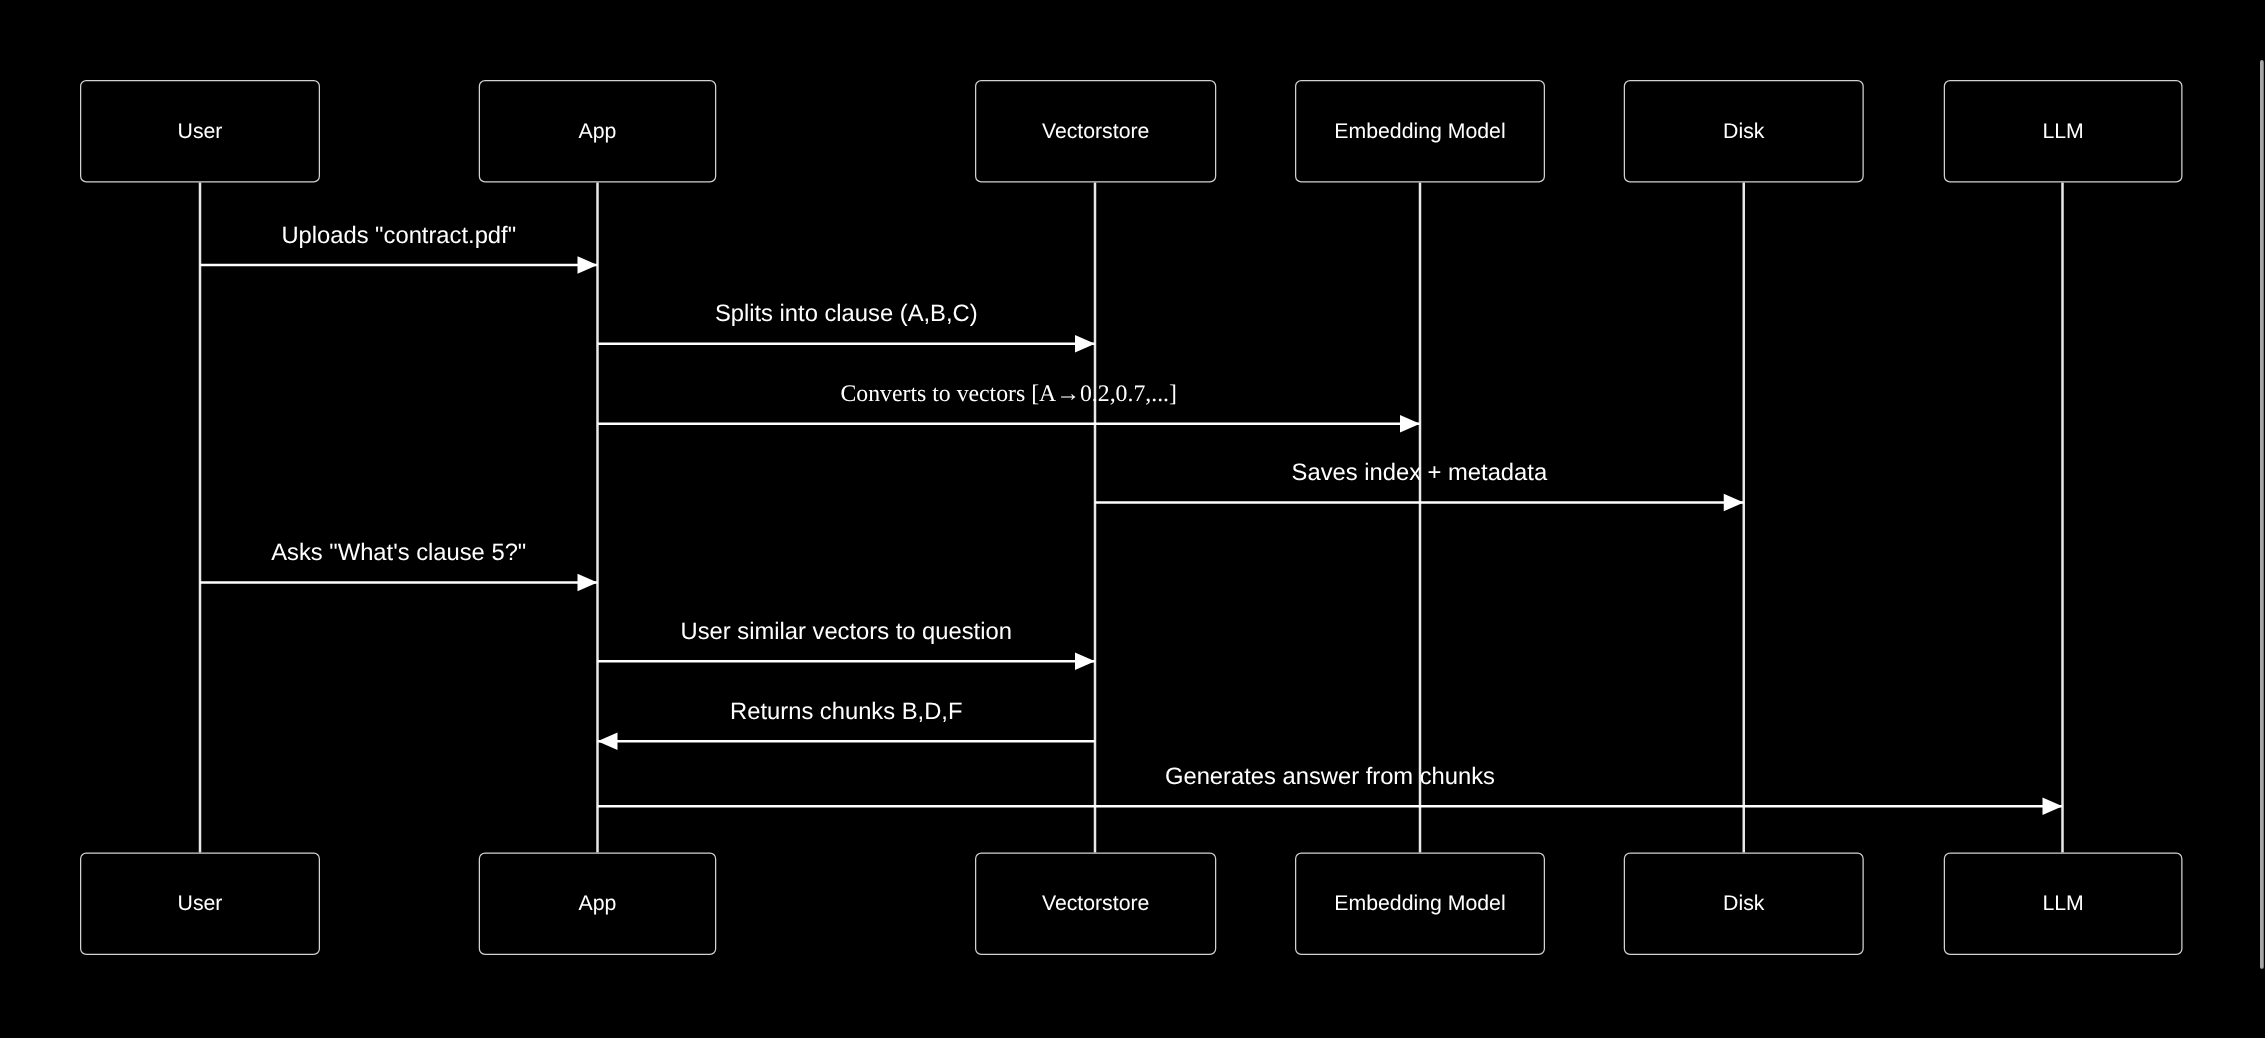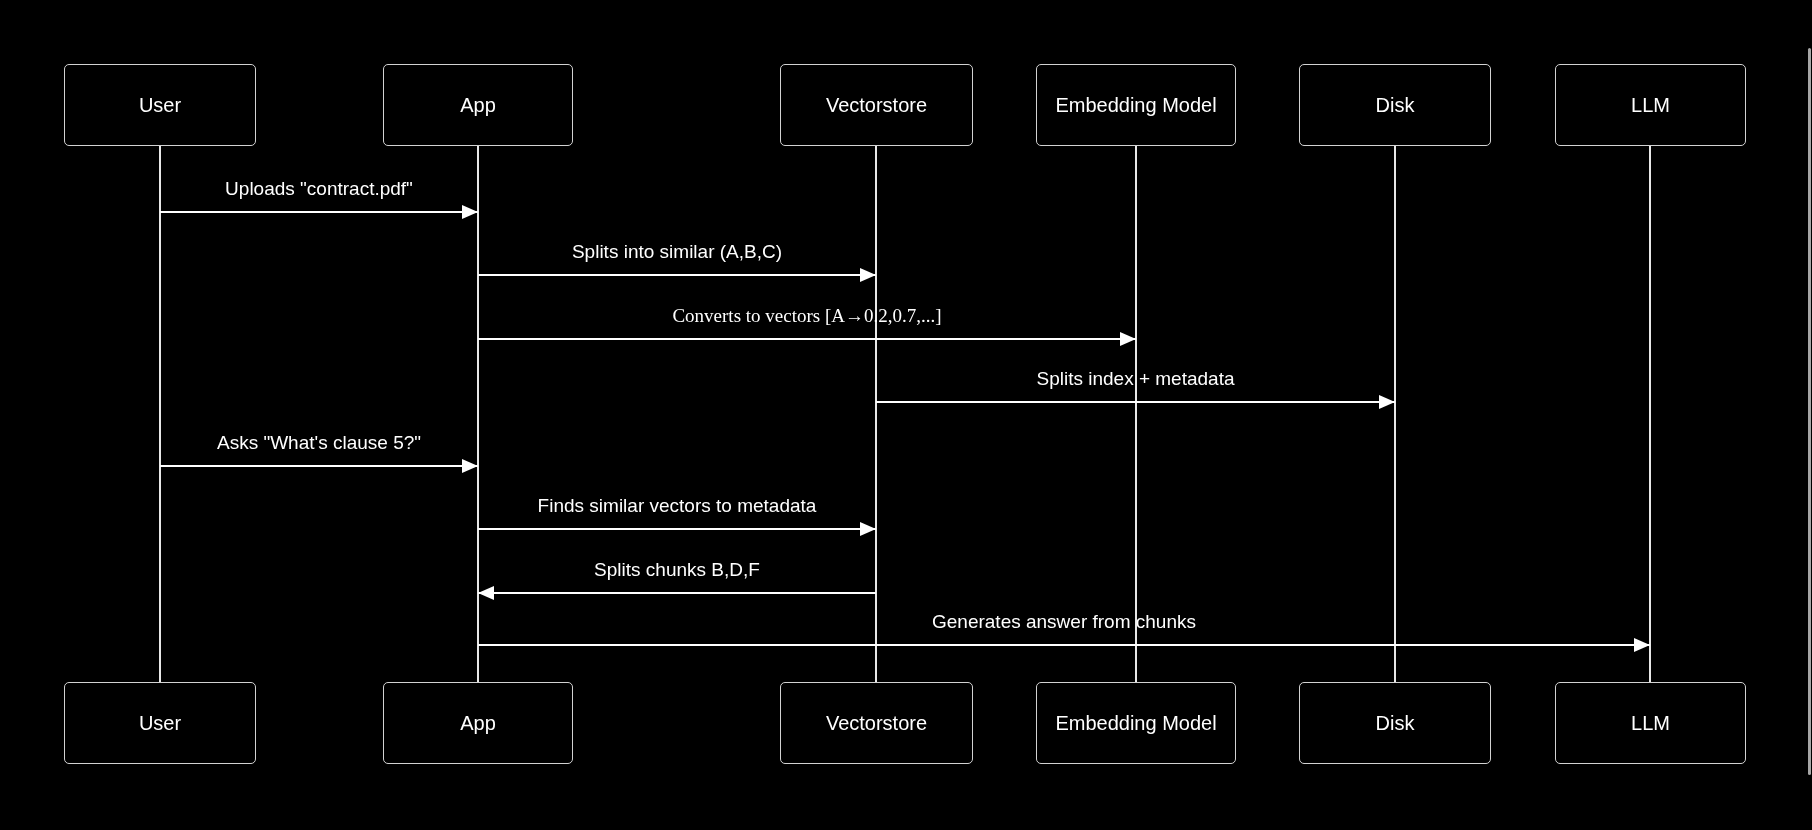--- a/index.html
+++ b/index.html
@@ -20,21 +20,21 @@
   .actor {
     position: absolute;
     box-sizing: border-box;
     background: #000000;
     border: 1.5px solid #d2d2d2;
     border-radius: 5px;
     display: flex;
     align-items: center;
     justify-content: center;
     color: #ffffff;
-    font-size: 20px;
+    font-size: 17px;
     white-space: nowrap;
   }
   .lifeline {
     position: absolute;
     width: 2px;
     background: #e8e8e8;
   }
   .message {
     position: absolute;
     height: 2px;
@@ -126,40 +126,40 @@
     </div>
     <div class="actor" style="left: 1555px; top: 682px; width: 191px; height: 82px; border-color: rgb(210, 210, 210); background: rgb(0, 0, 0); color: rgb(255, 255, 255);">
       <span>LLM</span>
     </div>
     <div class="lifeline" style="left: 1649px; top: 146px; height: 536px; background: rgb(232, 232, 232);"></div>
     <div class="message" style="left: 160px; top: 211px; width: 318px; background: rgb(255, 255, 255);">
       <div class="msg-label" style="color: rgb(255, 255, 255);">Uploads "contract.pdf"</div>
       <div class="msg-head-right" style="border-left-color: rgb(255, 255, 255);"></div>
     </div>
     <div class="message" style="left: 478px; top: 274px; width: 398px; background: rgb(255, 255, 255);">
-      <div class="msg-label" style="color: rgb(255, 255, 255);">Splits into similar (A,B,C)</div>
+      <div class="msg-label" style="color: rgb(255, 255, 255);">Splits into clause (A,B,C)</div>
       <div class="msg-head-right" style="border-left-color: rgb(255, 255, 255);"></div>
     </div>
     <div class="message" style="left: 478px; top: 338px; width: 658px; background: rgb(255, 255, 255); font-family: Liberation Serif, serif;">
       <div class="msg-label" style="color: rgb(255, 255, 255);">Converts to vectors [A→0.2,0.7,...]</div>
       <div class="msg-head-right" style="border-left-color: rgb(255, 255, 255);"></div>
     </div>
     <div class="message" style="left: 876px; top: 401px; width: 519px; background: rgb(255, 255, 255);">
-      <div class="msg-label" style="color: rgb(255, 255, 255);">Splits index + metadata</div>
+      <div class="msg-label" style="color: rgb(255, 255, 255);">Saves index + metadata</div>
       <div class="msg-head-right" style="border-left-color: rgb(255, 255, 255);"></div>
     </div>
     <div class="message" style="left: 160px; top: 465px; width: 318px; background: rgb(255, 255, 255);">
       <div class="msg-label" style="color: rgb(255, 255, 255);">Asks "What's clause 5?"</div>
       <div class="msg-head-right" style="border-left-color: rgb(255, 255, 255);"></div>
     </div>
     <div class="message" style="left: 478px; top: 528px; width: 398px; background: rgb(255, 255, 255);">
-      <div class="msg-label" style="color: rgb(255, 255, 255);">Finds similar vectors to metadata</div>
+      <div class="msg-label" style="color: rgb(255, 255, 255);">User similar vectors to question</div>
       <div class="msg-head-right" style="border-left-color: rgb(255, 255, 255);"></div>
     </div>
     <div class="message" style="left: 478px; top: 592px; width: 398px; background: rgb(255, 255, 255);">
-      <div class="msg-label" style="color: rgb(255, 255, 255);">Splits chunks B,D,F</div>
+      <div class="msg-label" style="color: rgb(255, 255, 255);">Returns chunks B,D,F</div>
       <div class="msg-head-left" style="border-right-color: rgb(255, 255, 255);"></div>
     </div>
     <div class="message" style="left: 478px; top: 644px; width: 1172px; background: rgb(255, 255, 255);">
       <div class="msg-label" style="color: rgb(255, 255, 255);">Generates answer from chunks</div>
       <div class="msg-head-right" style="border-left-color: rgb(255, 255, 255);"></div>
     </div>
   </div>
 
 </body></html>

